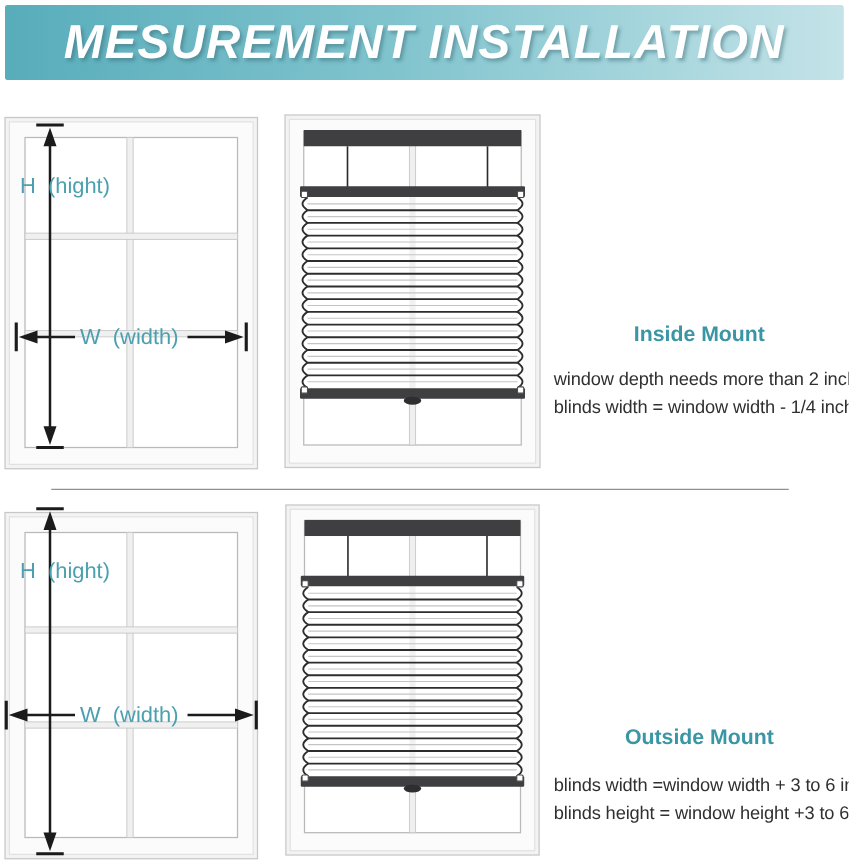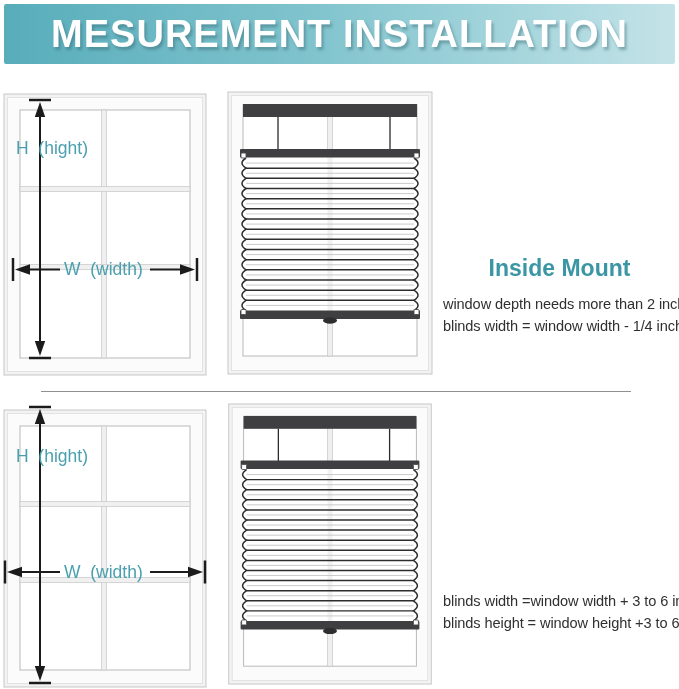--- a/index.html
+++ b/index.html
@@ -4,35 +4,35 @@
 <style>
   html,body{margin:0;padding:0;background:#ffffff;}
   .page{
     position:relative;width:679px;height:689px;background:#ffffff;overflow:hidden;
     font-family:"Liberation Sans",sans-serif;
   }
   
   .banner{
     position:absolute;left:4px;top:4px;width:671px;height:60px;
     background:linear-gradient(90deg,#58adbb 0%,#7fc3cd 45%,#c3e3e8 100%);
-    border-radius:2px;display:flex;align-items:center;justify-content:center;
+    border-radius:2px;display:flex;align-items:center;justify-content:center;font-style:italic;
   }
   .banner-title{
     color:#ffffff;font-size:38px;font-weight:bold;letter-spacing:1px;
     text-shadow:2px 3px 3px rgba(52,100,110,0.45);white-space:nowrap;
   }
   
   .illus{position:absolute;}
   .mlabel{font:17.5px "Liberation Sans",sans-serif;fill:#4aa0ae;white-space:pre;}
   
   .textblock{position:absolute;left:440px;width:239px;}
   .textblock.inside{top:254px;}
   .textblock.outside{top:576px;}
   .mount-heading{
-    margin:0;font-size:23px;line-height:28px;font-weight:bold;color:#3a96a4;
+    margin:0;font-size:17px;line-height:28px;font-weight:bold;color:#3a96a4;
     text-align:center;white-space:nowrap;
   }
   .speclines{padding-left:3px;}
   .textblock.inside .speclines{margin-top:11px;}
   .textblock.outside .speclines{margin-top:14px;}
   .spec-line{
     margin:0;font-size:14.6px;line-height:22px;color:#303030;white-space:nowrap;
     letter-spacing:-0.1px;
   }
   
@@ -223,19 +223,20 @@
       <rect x="15" y="63" width="5" height="5" rx="0.8" fill="#ffffff" stroke="#4a4a4a" stroke-width="0.9"></rect>
       <rect x="188" y="63" width="5" height="5" rx="0.8" fill="#ffffff" stroke="#4a4a4a" stroke-width="0.9"></rect>
       <rect x="14" y="220.5" width="180" height="8.5" rx="1" fill="#3f3f41"></rect>
       <rect x="15" y="219.5" width="5" height="5" rx="0.8" fill="#ffffff" stroke="#4a4a4a" stroke-width="0.9"></rect>
       <rect x="188" y="219.5" width="5" height="5" rx="0.8" fill="#ffffff" stroke="#4a4a4a" stroke-width="0.9"></rect>
       <ellipse cx="104" cy="230.5" rx="7" ry="3.2" fill="#2e2e30"></ellipse>
     </g>
   </svg>
 
   <div class="textblock outside">
+    <h2 class="mount-heading">Outside Mount</h2>
     <div class="speclines">
       <p class="spec-line">blinds width =window width + 3 to 6 inches</p>
       <p class="spec-line">blinds height = window height +3 to 6 inches</p>
     </div>
   </div>
 
 </div>
 
 </body></html>

